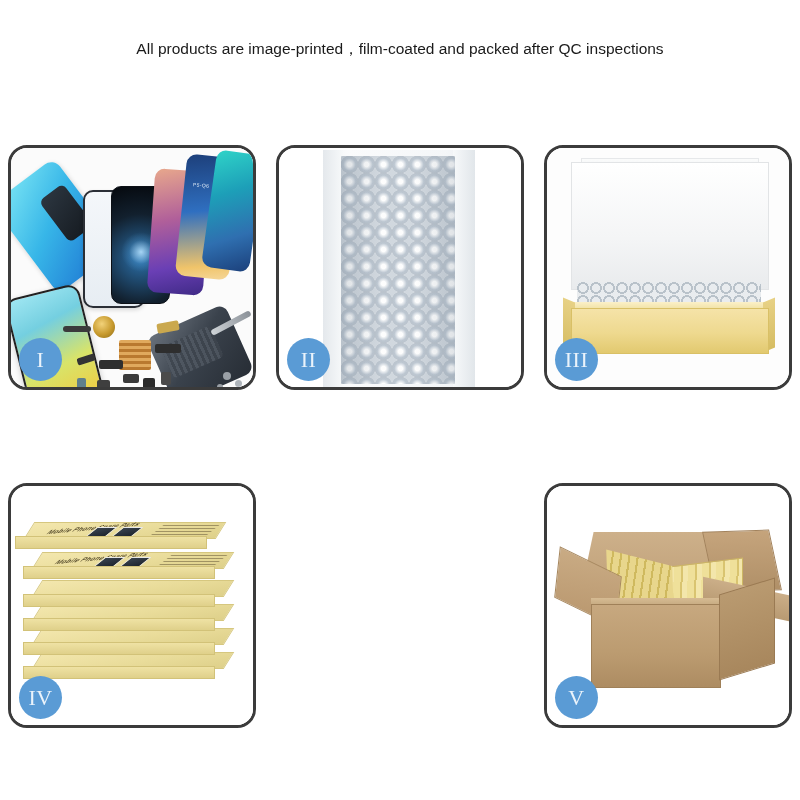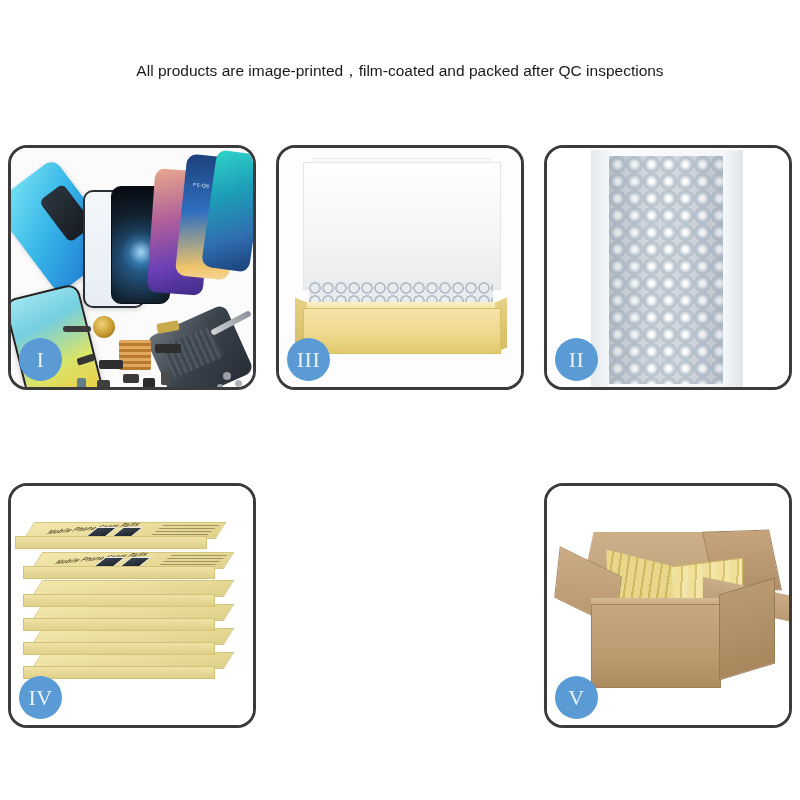--- a/index.html
+++ b/index.html
@@ -7,21 +7,21 @@
     width:800px;height:800px;background:#ffffff;
     font-family:"Liberation Sans","DejaVu Sans",sans-serif;
     overflow:hidden;position:relative;
   }
   .header{position:absolute;left:0;top:34px;width:800px;text-align:center;}
   .title{
     font-size:33px;font-weight:700;color:#111111;letter-spacing:1.2px;
     line-height:40px;white-space:nowrap;font-family:"Liberation Sans",sans-serif;
   }
   .subtitle{
-    font-size:15.5px;color:#1a1a1a;line-height:26px;margin-top:24px;
+    font-size:15.5px;color:#1a1a1a;line-height:26px;margin-top:2px;
     white-space:nowrap;font-family:"Liberation Sans",sans-serif;text-align:center;
   }
 
   .grid{position:absolute;left:0;top:145px;width:800px;}
   .row{display:flex;justify-content:space-between;padding:0 8px;box-sizing:border-box;}
   .row + .row{margin-top:93px;}
   .panel{
     position:relative;width:248px;height:245px;
     border:3px solid #3b3b3b;border-radius:19px;background:#ffffff;
     box-sizing:border-box;overflow:hidden;
@@ -315,42 +315,42 @@
         <div class="prt prt-sq5"></div>
         <div class="prt prt-drv"></div>
         <div class="prt prt-scr1"></div>
         <div class="prt prt-scr2"></div>
         <div class="prt prt-scr3"></div>
       </div>
       <div class="badge">I</div>
     </div>
 
     <div class="panel">
+      <div class="scene p2">
+        <div class="wrap-sheet"></div>
+        <div class="seal-l"></div>
+        <div class="seal-r"></div>
+        <div class="bubbles">
+          <div class="bub-shade"></div>
+        </div>
+      </div>
+      <div class="badge">II</div>
+    </div>
+
+    <div class="panel">
       <div class="scene p3">
         <div class="b3-lid-top"></div>
         <div class="b3-lid"></div>
         <div class="b3-inner"></div>
         <div class="b3-lip"></div>
         <div class="b3-lside"></div>
         <div class="b3-rside"></div>
         <div class="b3-front"></div>
       </div>
       <div class="badge">III</div>
-    </div>
-
-    <div class="panel">
-      <div class="scene p2">
-        <div class="wrap-sheet"></div>
-        <div class="seal-l"></div>
-        <div class="seal-r"></div>
-        <div class="bubbles">
-          <div class="bub-shade"></div>
-        </div>
-      </div>
-      <div class="badge">II</div>
     </div>
 
   </div>
 
   <div class="row">
 
     <div class="panel">
       <div class="scene p4">
         <div class="stack">
 

